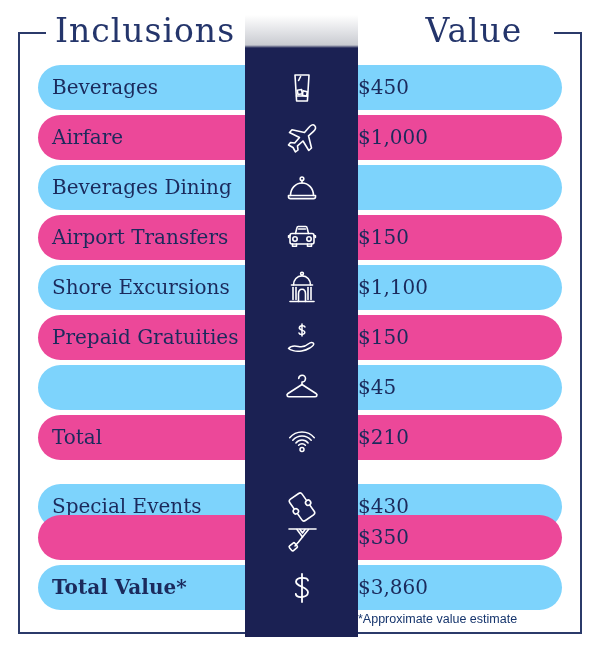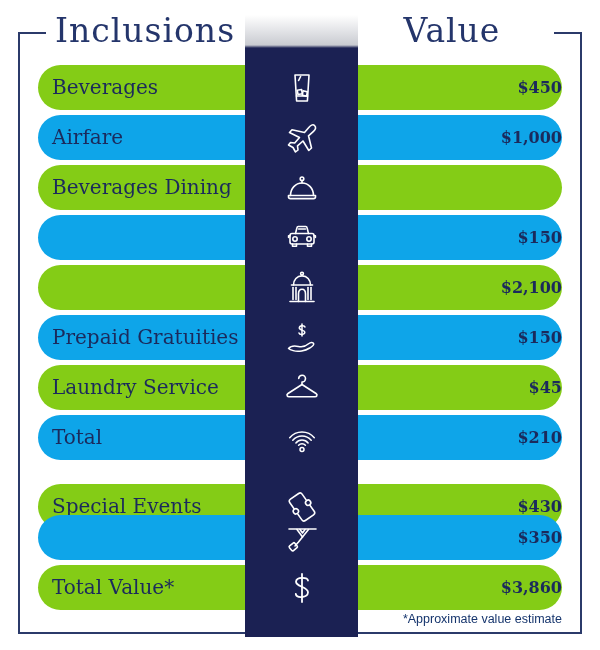--- a/index.html
+++ b/index.html
@@ -9,41 +9,41 @@
   
   .frame{position:absolute;left:18px;top:33px;width:560px;height:599px;
          border-left:2px solid #2b3a6a;border-right:2px solid #2b3a6a;border-bottom:2px solid #2b3a6a;}
   .stub{position:absolute;top:32px;height:2px;width:28px;background:#2b3a6a;}
   .stub.left{left:18px;} .stub.right{left:554px;}
 
   
   .script-header{position:absolute;top:4px;height:54px;line-height:54px;text-align:center;
                  font-size:33px;color:#24356b;letter-spacing:1px;}
   .hdr-incl{left:30px;width:230px;}
-  .hdr-val{left:350px;width:204px;}
+  .hdr-val{left:372px;width:204px;}
 
   
   .band{position:absolute;left:245px;top:15px;width:113px;height:622px;z-index:1;
         background:linear-gradient(180deg,#ffffff 0px,#c9cbd1 30px,#1b2153 33px,#1b2153 100%);}
 
   
   .row{position:absolute;left:38px;width:524px;height:45px;border-radius:23px;}
-  .row.blue{background:#84cc16;}
-  .row.cream{background:#0ea5e9;}
+  .row.blue{background:#7dd3fc;}
+  .row.cream{background:#ec4899;}
   .label{position:absolute;left:14px;top:0;line-height:45px;font-size:20px;color:#1b2a5c;white-space:nowrap;}
-  .value{position:absolute;left:320px;width:204px;top:0;line-height:45px;text-align:right;
-         font-size:16px;font-weight:700;color:#1b2a5c;}
-  .row.total .label{font-weight:400;}
+  .value{position:absolute;left:320px;width:204px;top:0;line-height:45px;text-align:left;
+         font-size:20px;font-weight:400;color:#1b2a5c;}
+  .row.total .label{font-weight:700;}
 
   
   .icon{position:absolute;left:243px;top:2px;width:41px;height:41px;z-index:2;
         display:flex;align-items:center;justify-content:center;}
   .icon svg{display:block;}
 
-  .footnote{position:absolute;left:358px;width:204px;top:612px;text-align:right;
+  .footnote{position:absolute;left:358px;width:204px;top:612px;text-align:left;
             font-family:"Liberation Sans",sans-serif;font-size:12.5px;color:#16356d;}
 </style>
 </head>
 <body>
 
 <div class="canvas">
 
   <div class="frame"></div>
   <div class="stub left"></div>
   <div class="stub right"></div>
@@ -83,38 +83,40 @@
       <svg width="40" height="40" viewBox="0 0 40 40" fill="none" stroke="#fff" stroke-width="1.6" stroke-linecap="round" stroke-linejoin="round">
         <path d="M8.5 27.5 C8.5 20.5 13.5 15 20 15 C26.5 15 31.5 20.5 31.5 27.5"></path>
         <line x1="20" y1="15" x2="20" y2="12.6"></line>
         <circle cx="20" cy="10.8" r="1.8"></circle>
         <path d="M6.5 27.5 H33.5 V29 Q33.5 30.6 31.5 30.6 H8.5 Q6.5 30.6 6.5 29 Z"></path>
       </svg>
     </span>
   </div>
 
   <div class="row cream" style="top:215px">
+    <span class="label">Airport Transfers</span>
     <span class="value">$150</span>
     <span class="icon">
       <svg width="40" height="40" viewBox="0 0 40 40" fill="none" stroke="#fff" stroke-width="1.6" stroke-linecap="round" stroke-linejoin="round">
         <path d="M13.5 15.5 L15 9.5 Q15.2 8.5 16.2 8.5 H23.8 Q24.8 8.5 25 9.5 L26.5 15.5"></path>
         <line x1="16.6" y1="11" x2="23.4" y2="11"></line>
         <path d="M10 15.5 H30 Q32 15.5 32 17.5 V24 Q32 26 30 26 H10 Q8 26 8 24 V17.5 Q8 15.5 10 15.5 Z"></path>
         <circle cx="13" cy="21" r="2.2"></circle>
         <circle cx="27" cy="21" r="2.2"></circle>
         <path d="M8 17.8 H6.6 V19.4"></path>
         <path d="M32 17.8 H33.4 V19.4"></path>
         <path d="M10.5 26 V28.3 H14.5 V26"></path>
         <path d="M25.5 26 V28.3 H29.5 V26"></path>
       </svg>
     </span>
   </div>
 
   <div class="row blue" style="top:265px">
-    <span class="value">$2,100</span>
+    <span class="label">Shore Excursions</span>
+    <span class="value">$1,100</span>
     <span class="icon">
       <svg width="40" height="40" viewBox="0 0 40 40" fill="none" stroke="#fff" stroke-width="1.6" stroke-linecap="round" stroke-linejoin="round">
         <circle cx="20" cy="5.6" r="1.4"></circle>
         <path d="M11.5 17 C11.5 11.6 15 7.9 20 7.9 C25 7.9 28.5 11.6 28.5 17"></path>
         <line x1="9.5" y1="17" x2="30.5" y2="17"></line>
         <line x1="11" y1="19.5" x2="11" y2="31.5"></line>
         <line x1="14" y1="19.5" x2="14" y2="31.5"></line>
         <line x1="26" y1="19.5" x2="26" y2="31.5"></line>
         <line x1="29" y1="19.5" x2="29" y2="31.5"></line>
         <path d="M16.5 33.5 V26 C16.5 23.3 18 21.3 20 21.3 C22 21.3 23.5 23.3 23.5 26 V33.5"></path>
@@ -129,21 +131,20 @@
     <span class="icon">
       <svg width="40" height="40" viewBox="0 0 40 40" fill="none" stroke="#fff" stroke-width="1.5" stroke-linecap="round" stroke-linejoin="round">
         <path d="M23 9 C22.5 7.2 17.5 7.2 17.3 9.8 C17.1 12.5 23 11.8 22.8 14.5 C22.6 16.9 17.6 17 17 15"></path>
         <line x1="20" y1="6" x2="20" y2="18"></line>
         <path d="M6.5 30.5 C9.5 27 13 27.6 16.3 28.4 C19.8 29.2 23.2 28.8 26.6 25.8 C28.4 24.2 31.2 24.1 31.7 25.7 C32.2 27.2 30.2 28.4 27.7 30 C23.2 32.8 16.2 34.2 11.2 32.6 C9.2 32 7.6 31.4 6.5 30.5 Z"></path>
       </svg>
     </span>
   </div>
 
   <div class="row blue" style="top:365px">
-    <span class="label">Laundry Service</span>
     <span class="value">$45</span>
     <span class="icon">
       <svg width="40" height="40" viewBox="0 0 40 40" fill="none" stroke="#fff" stroke-width="1.6" stroke-linecap="round" stroke-linejoin="round">
         <path d="M16.7 10.5 A3.4 3.4 0 1 1 20 14 L20 16.5"></path>
         <path d="M20 16.5 L34 25.5 Q35.5 26.5 34.8 27.8 Q34.3 28.7 33 28.7 H7 Q5.7 28.7 5.2 27.8 Q4.5 26.5 6 25.5 Z"></path>
       </svg>
     </span>
   </div>
 
   <div class="row cream" style="top:415px">

